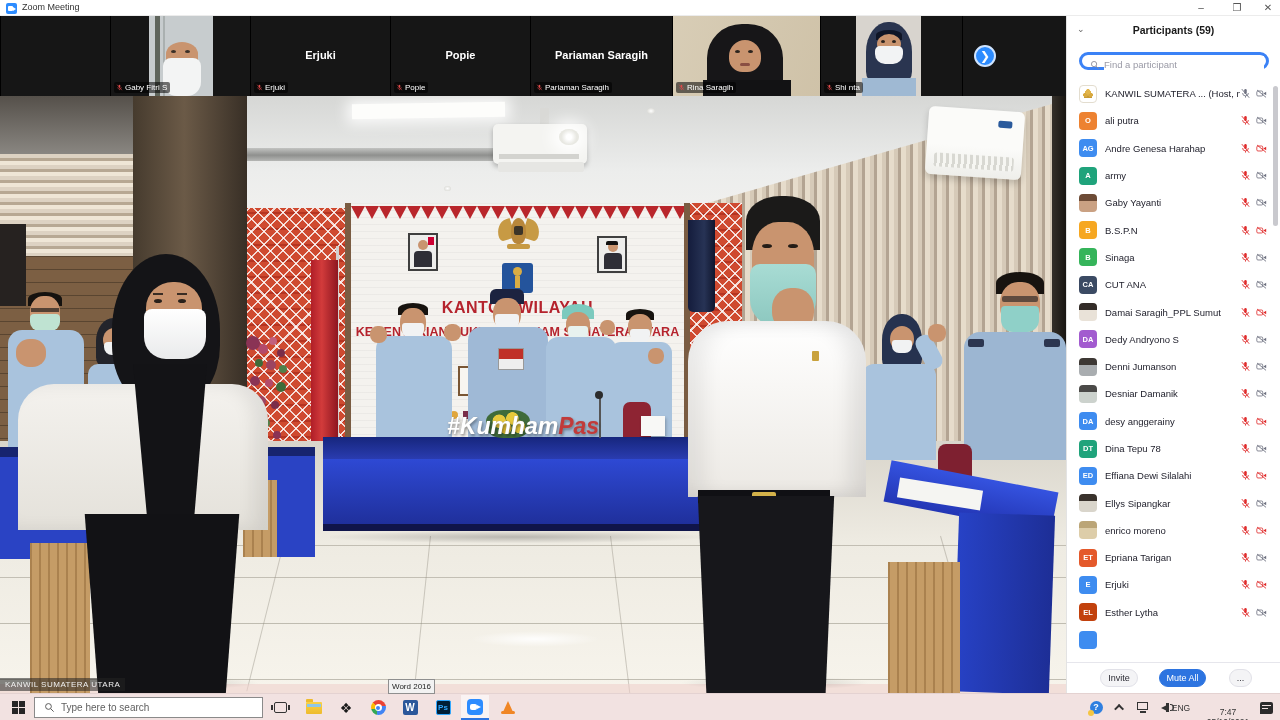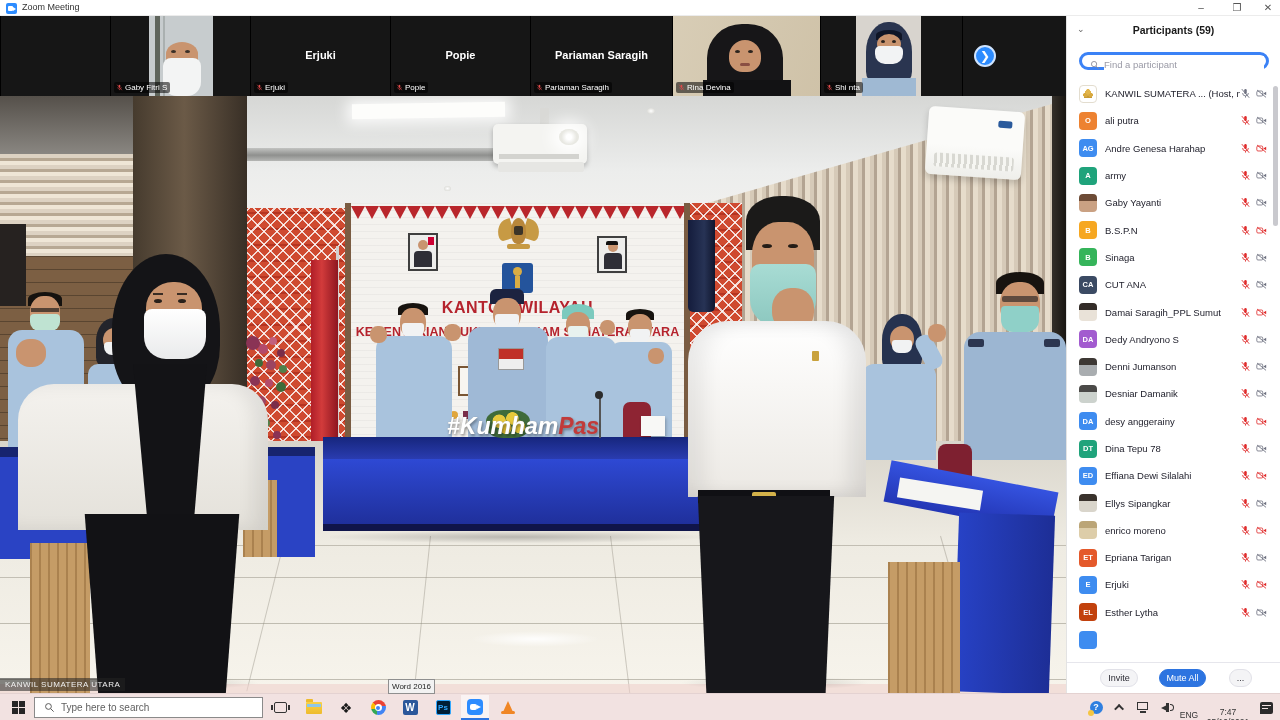--- a/index.html
+++ b/index.html
@@ -188,21 +188,21 @@
         <div class="abs skin" style="left:56px;top:24px;width:32px;height:32px;border-radius:50% 50% 42% 42%;"></div>
         <div class="abs" style="left:62px;top:34px;width:5px;height:3px;background:#2c241e;border-radius:50%;"></div>
         <div class="abs" style="left:75px;top:34px;width:5px;height:3px;background:#2c241e;border-radius:50%;"></div>
         <div class="abs" style="left:67px;top:47px;width:10px;height:3px;background:#8a4f43;border-radius:2px;"></div>
         <div class="abs" style="left:30px;top:64px;width:88px;height:16px;background:#121214;"></div>
       </div>
       <div class="vtag">
         <svg viewBox="0 0 16 16" class="muted">
             <use href="#mic-g"></use>
           </svg>
-        <span>Rina Devina</span>
+        <span>Rina Saragih</span>
       </div>
     </div>
 
     <div class="tile" style="left:820px;width:142px;">
       <div class="abs" style="left:35px;top:0;width:65px;height:80px;background:#d8d4ce;">
         <div class="abs" style="left:10px;top:6px;width:46px;height:62px;background:#2a3550;border-radius:48% 48% 20% 20%;"></div>
         <div class="abs" style="left:20px;top:14px;width:26px;height:10px;background:#0f1526;border-radius:50% 50% 0 0;"></div>
         <div class="abs skin" style="left:21px;top:18px;width:24px;height:20px;border-radius:50%;"></div>
         <div class="abs" style="left:25px;top:24px;width:4px;height:3px;background:#2c241e;border-radius:50%;"></div>
         <div class="abs" style="left:36px;top:24px;width:4px;height:3px;background:#2c241e;border-radius:50%;"></div>
@@ -800,21 +800,21 @@
             <i style="position:absolute;left:3px;top:9px;width:6px;height:2px;background:#333;"></i>
           </span>
       </div>
       <div class="tb-ic" style="right:99px;">
         <span style="position:relative;width:13px;height:11px;display:block;">
             <i style="position:absolute;left:0;top:3px;width:0;height:0;border-top:3px solid transparent;border-bottom:3px solid transparent;border-left:0;border-right:6px solid #333;"></i>
             <i style="position:absolute;left:5px;top:1px;width:3px;height:9px;background:#333;"></i>
             <i style="position:absolute;left:9px;top:2px;width:4px;height:7px;border:1.5px solid #333;border-left:none;border-radius:0 6px 6px 0;"></i>
           </span>
       </div>
-      <div class="tb-ic" style="right:78px;width:26px;align-items:flex-end;">
+      <div class="tb-ic" style="right:86px;width:26px;">
         <span class="tray-txt">ENG</span>
       </div>
       <div class="tb-ic" style="right:26px;width:52px;flex-direction:column;line-height:10px;margin-top:9px;">
         <span class="tray-txt">7:47</span>
         <span class="tray-txt">05/10/2021</span>
       </div>
       <div class="tb-ic" style="right:0;">
         <span style="width:13px;height:12px;background:#2b2b2b;border-radius:2px 2px 2px 0;position:relative;display:block;">
             <i style="position:absolute;left:2px;top:3px;width:9px;height:1.5px;background:#f2e2e1;"></i>
             <i style="position:absolute;left:2px;top:6px;width:6px;height:1.5px;background:#f2e2e1;"></i>

